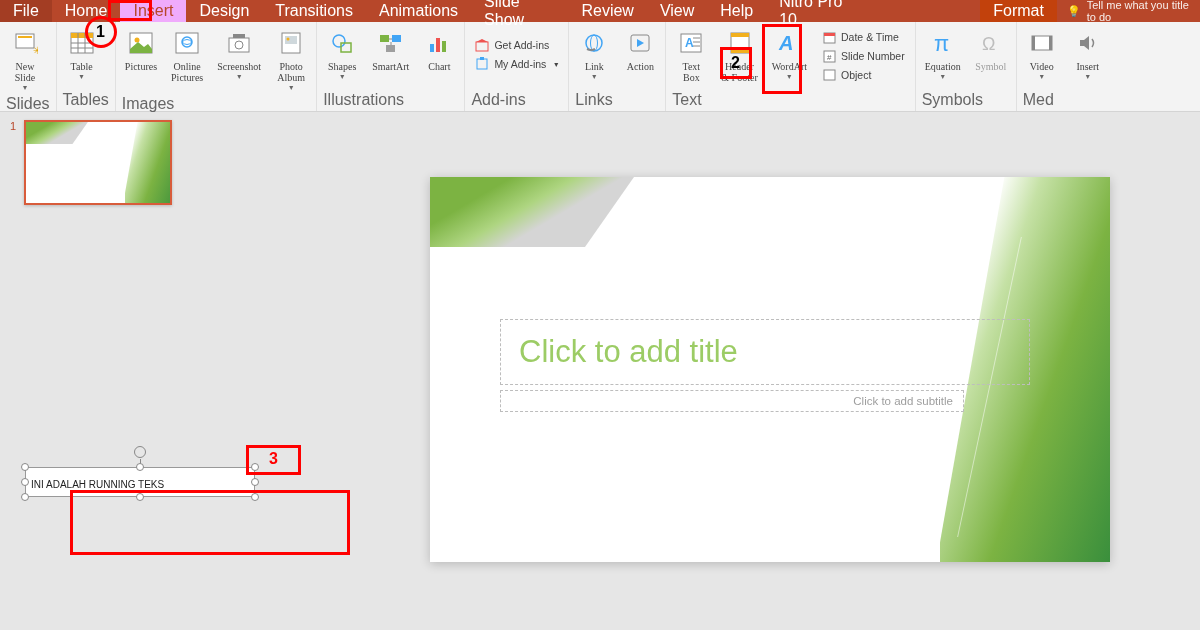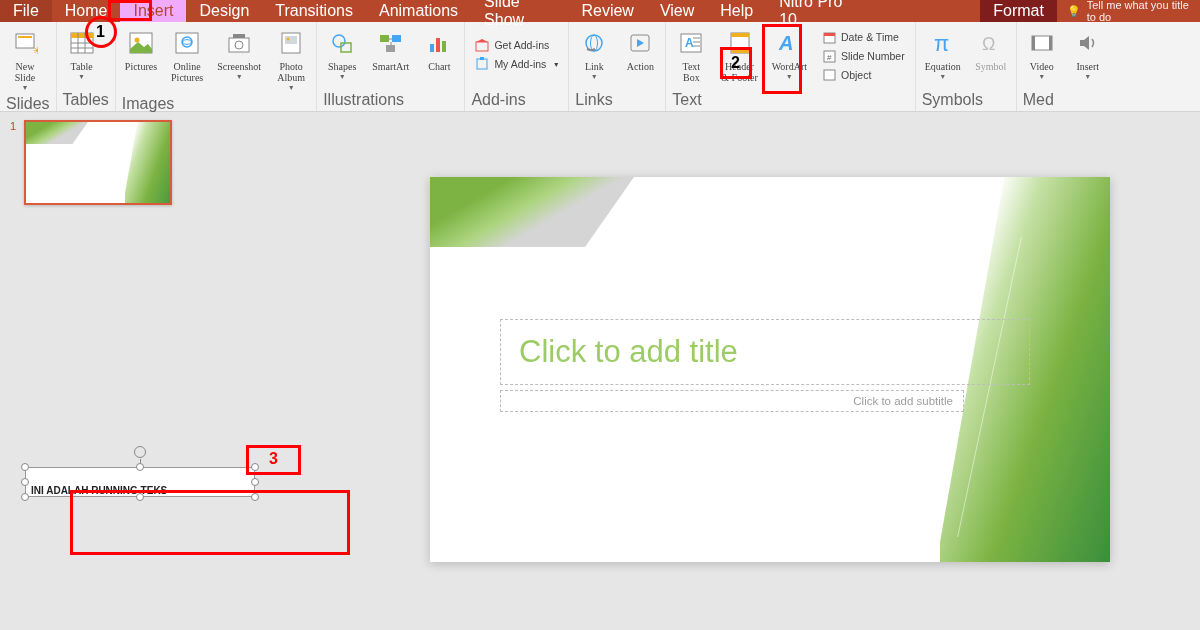--- a/index.html
+++ b/index.html
@@ -3,21 +3,21 @@
   <meta charset="utf-8">
   <style>
     * { margin: 0; padding: 0; box-sizing: border-box; font-family: "Segoe UI", Arial, sans-serif; }
     body { width: 1200px; height: 630px; background: #e6e6e6; overflow: hidden; }
     
     
     .tab-bar { background: #b7472a; height: 22px; display: flex; align-items: stretch; padding-left: 0; }
     .tab { color: white; font-size: 16px; padding: 8px 13px; cursor: pointer; display: flex; align-items: center; }
     .tab.file { background: #a33d23; }
     .tab.active { background: #f0abfc; color: #b7472a; }
-    .tab-context { background: #7f1d1d; color: white; margin-left: 112px; }
+    .tab-context { background: #c2410c; color: white; margin-left: 112px; }
     .tell-me { display: flex; align-items: center; margin-left: 10px; color: #fff; font-size: 11px; opacity: .9; }
     .tell-me .bulb { margin-right: 6px; }
 
     
     .ribbon { background: #f3f3f3; height: 90px; display: flex; border-bottom: 1px solid #d4d4d4; }
     .group { border-right: 1px solid #e0e0e0; padding: 3px 6px 2px 6px; display: flex; flex-direction: column; justify-content: space-between; }
     .group-items { display: flex; gap: 8px; align-items: flex-start; }
     .group-label { text-align: left; font-size: 16px; color: #666; padding-top: 1px; }
     .btn { display: flex; flex-direction: column; align-items: center; justify-content: flex-start; cursor: pointer; padding: 2px 3px; min-width: 34px; }
     .btn .ico { width: 32px; height: 32px; display: flex; align-items: center; justify-content: center; }
@@ -50,21 +50,21 @@
     .thumb .geo-r { width: 45px; }
     .thumb .geo-r::before { width: 60px; height: 120px; right: -18px; top: -6px; }
 
     .title-box { position: absolute; left: 70px; top: 142px; width: 530px; border: 1px dashed #bdbdbd; padding: 14px 18px; }
     .title-ph { font-size: 31px; color: #9ccc65; font-weight: 400; }
     .sub-box { position: absolute; left: 70px; top: 213px; width: 464px; border: 1px dashed #bdbdbd; text-align: right; padding: 4px 10px; }
     .sub-ph { font-size: 11.5px; color: #9e9e9e; }
 
     
     .textbox-sel { position: absolute; left: -155px; top: 355px; width: 230px; height: 30px; border: 1px solid #999; background: white; }
-    .textbox-sel .txt { font-size: 10px; font-weight: bold; color: #222; padding: 17px 5px; }
+    .textbox-sel .txt { font-size: 10px; font-weight: normal; color: #222; padding: 11px 5px; }
     .handle { position: absolute; width: 8px; height: 8px; background: white; border: 1px solid #888; border-radius: 50%; }
     .h-tl { top: -5px; left: -5px; } .h-tr { top: -5px; right: -5px; }
     .h-bl { bottom: -5px; left: -5px; } .h-br { bottom: -5px; right: -5px; }
     .h-ml { top: 50%; left: -5px; transform: translateY(-50%); }
     .h-mr { top: 50%; right: -5px; transform: translateY(-50%); }
     .h-tm { top: -5px; left: 50%; transform: translateX(-50%); }
     .h-bm { bottom: -5px; left: 50%; transform: translateX(-50%); }
     .rotate { position: absolute; top: -22px; left: 50%; transform: translateX(-50%); width: 12px; height: 12px; border: 1.5px solid #888; border-radius: 50%; }
     .rotate::after { content: ''; position: absolute; top: 12px; left: 5px; width: 1px; height: 6px; background: #888; }
 

